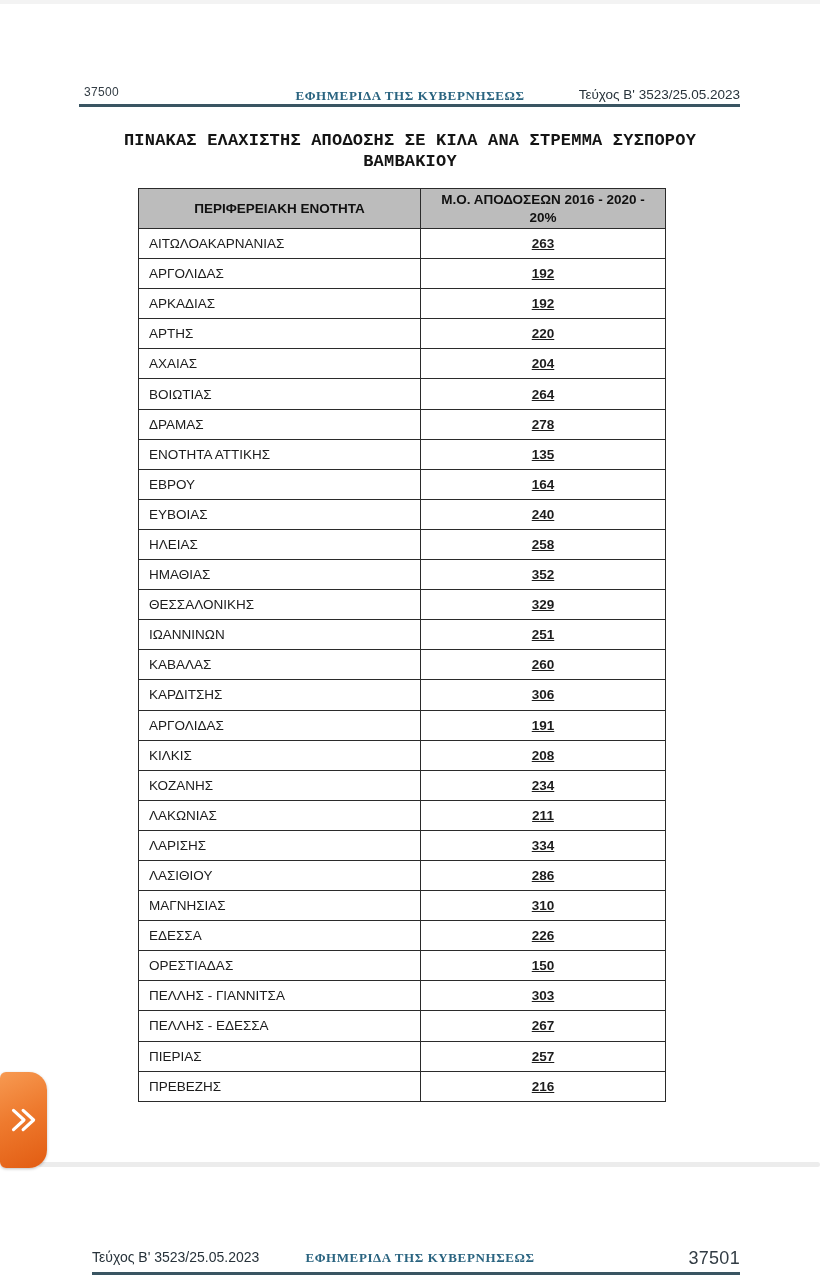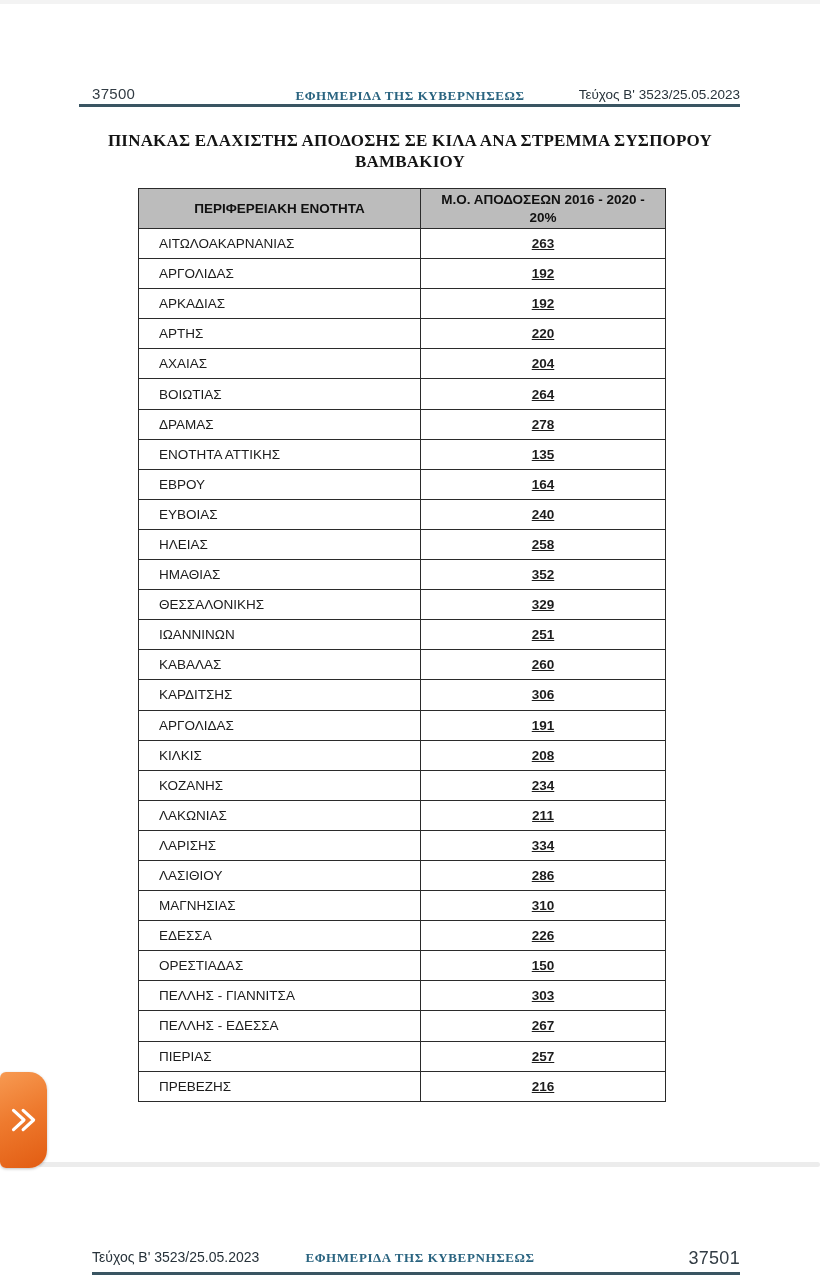--- a/index.html
+++ b/index.html
@@ -3,44 +3,44 @@
 <meta charset="utf-8">
 <style>
   html,body{margin:0;padding:0;}
   body{
     width:820px;height:1286px;position:relative;background:#ffffff;
     font-family:"Liberation Sans",sans-serif;color:#212121;overflow:hidden;
   }
   .top-strip{position:absolute;top:0;left:0;width:820px;height:4px;background:#f3f3f3;}
 
   
-  .hdr-left{position:absolute;top:85px;left:92px;font-size:15px;color:#323c44;letter-spacing:.3px;text-align:center;}
+  .hdr-left{position:absolute;top:85px;left:84px;font-size:12px;color:#323c44;letter-spacing:.3px;text-align:center;}
   .hdr-center{position:absolute;top:88px;left:0;width:820px;text-align:center;
     font-family:"Liberation Serif",serif;font-weight:bold;font-size:13px;
     letter-spacing:.6px;color:#2a6480;}
   .hdr-right{position:absolute;top:87px;right:80px;font-size:13.5px;color:#27323a;}
   .hdr-rule{position:absolute;top:104px;left:79px;width:661px;height:2.5px;background:#3a5562;}
 
   
   .doc-title{position:absolute;top:130px;left:0;width:820px;text-align:center;
     font-family:"Liberation Serif",serif;font-weight:bold;font-size:17px;
     line-height:1.25;color:#141414;letter-spacing:.2px;}
-  .doc-title span{display:block;}
+  .doc-title span{display:block;font-family:Liberation Mono, monospace;}
 
   
   .tbl-wrap{position:absolute;top:188px;left:138px;}
   table{border-collapse:collapse;table-layout:fixed;width:527px;}
   table,th,td{border:1px solid #2b2b2b;}
   table{border-width:1.5px;}
   th{background:#bcbcbc;height:37px;font-size:13.5px;font-weight:bold;
      text-align:center;vertical-align:middle;line-height:1.3;padding:1px 4px;color:#111;}
   th .l{display:block;}
   col.c1{width:282px;} col.c2{width:245px;}
   td{height:29.1px;font-size:13.5px;padding:0;vertical-align:middle;}
-  td.region{padding-left:20px;text-align:left;color:#1c1c1c;}
+  td.region{padding-left:10px;text-align:left;color:#1c1c1c;}
   td.val{text-align:center;font-weight:bold;color:#1c1c1c;text-decoration:underline;}
 
   
   .fab{position:absolute;top:1072px;left:0;width:47px;height:96px;border:0;
     border-radius:6px 18px 18px 6px;cursor:pointer;z-index:3;
     background:linear-gradient(155deg,#f79a52 0%,#ee7a2e 45%,#e25c12 100%);
     box-shadow:0 1px 3px rgba(0,0,0,.25);display:flex;align-items:center;justify-content:center;}
   .fab svg{display:block;}
 
   

